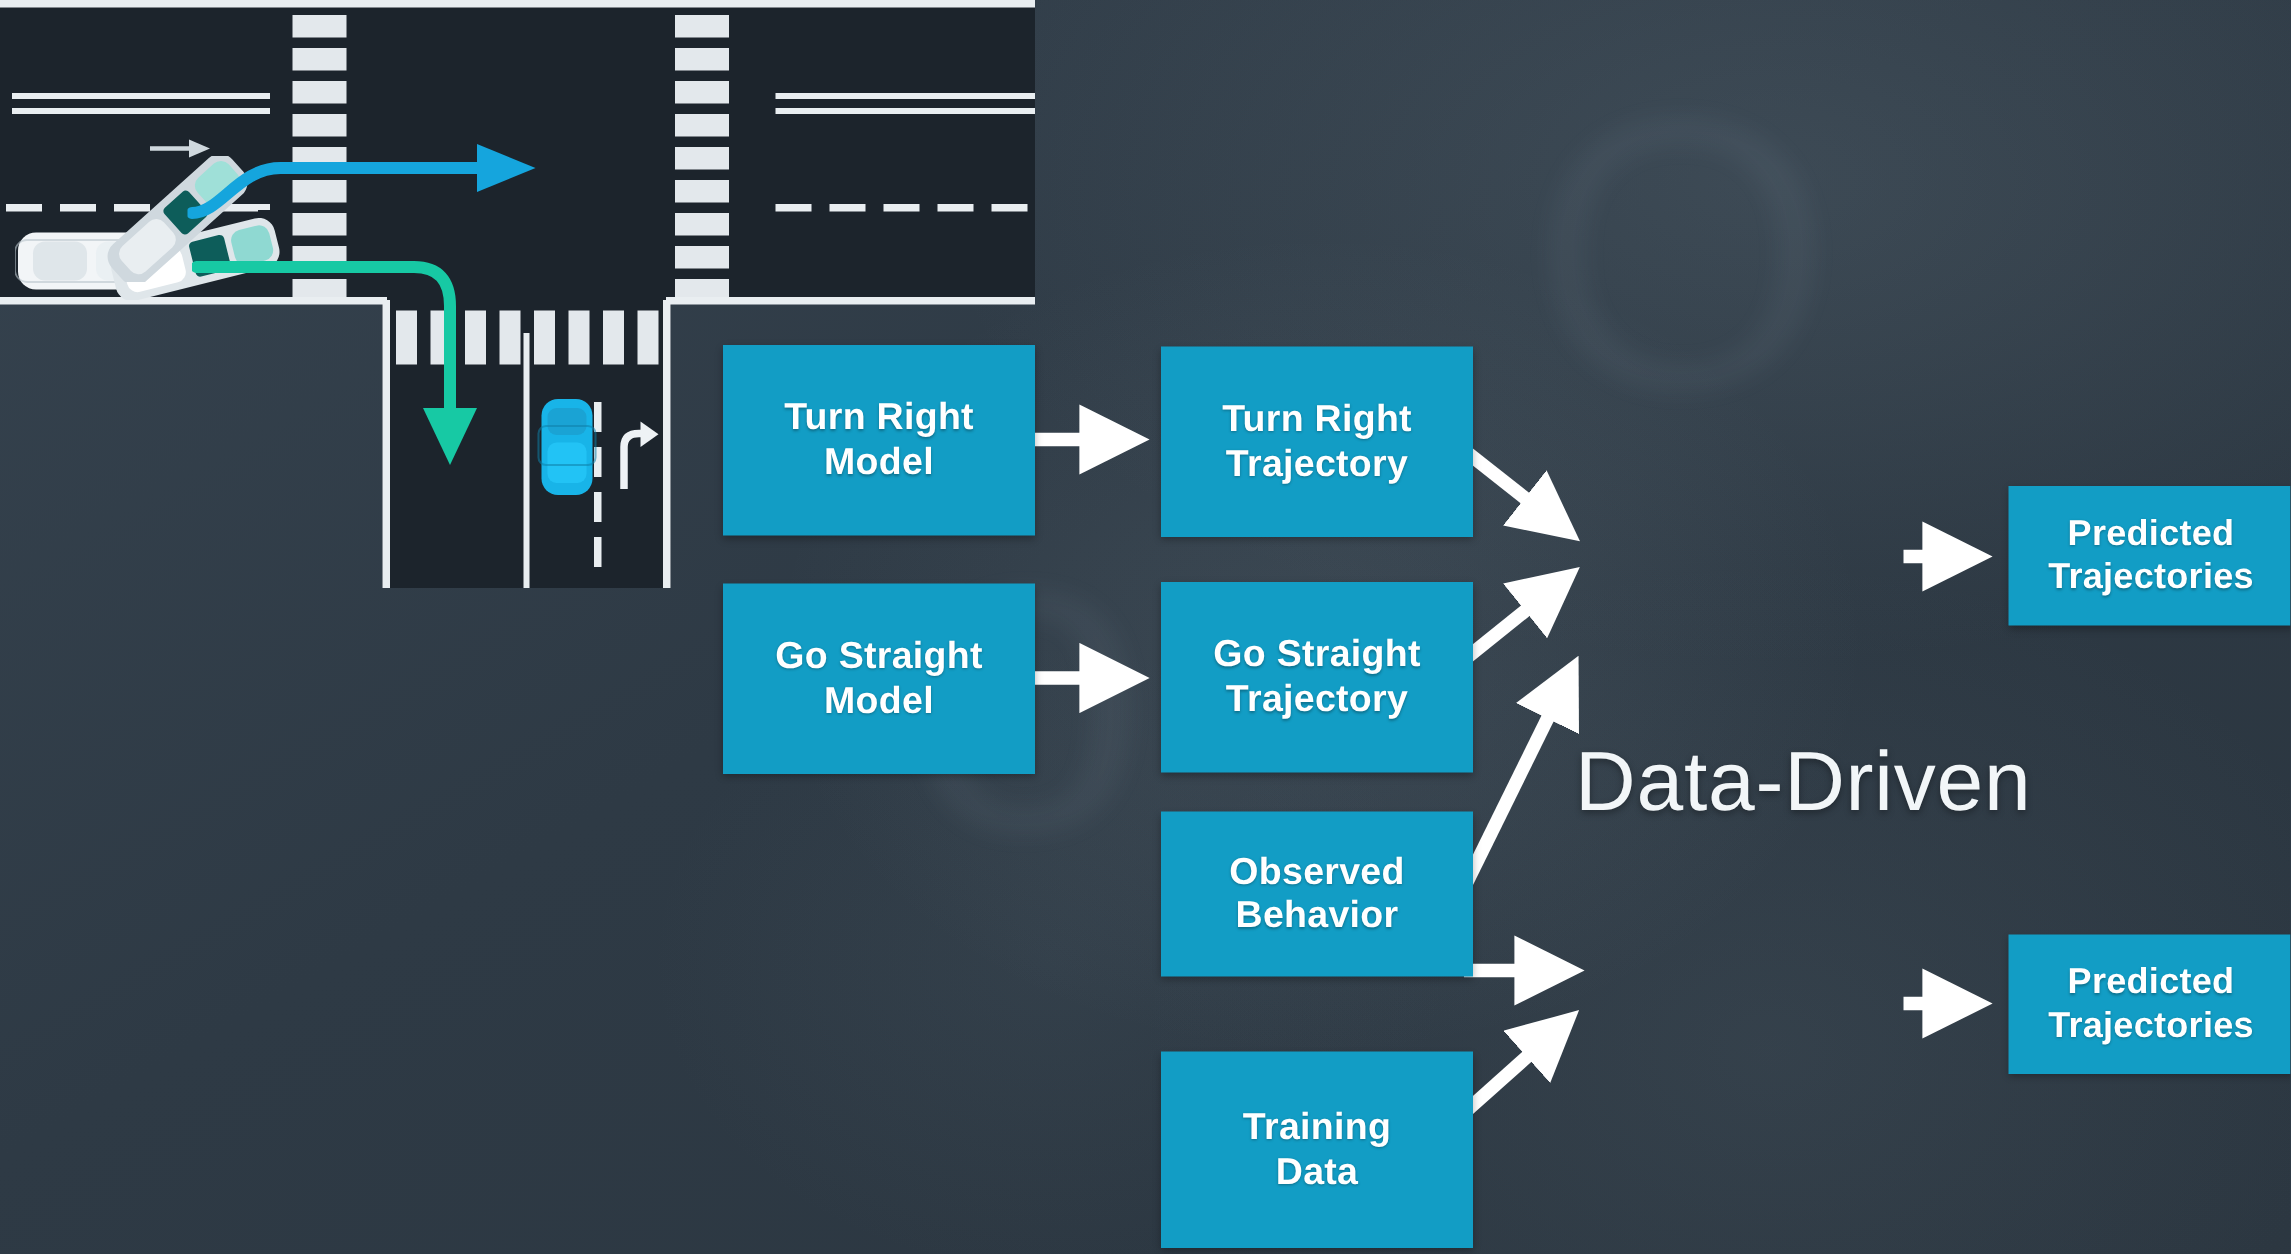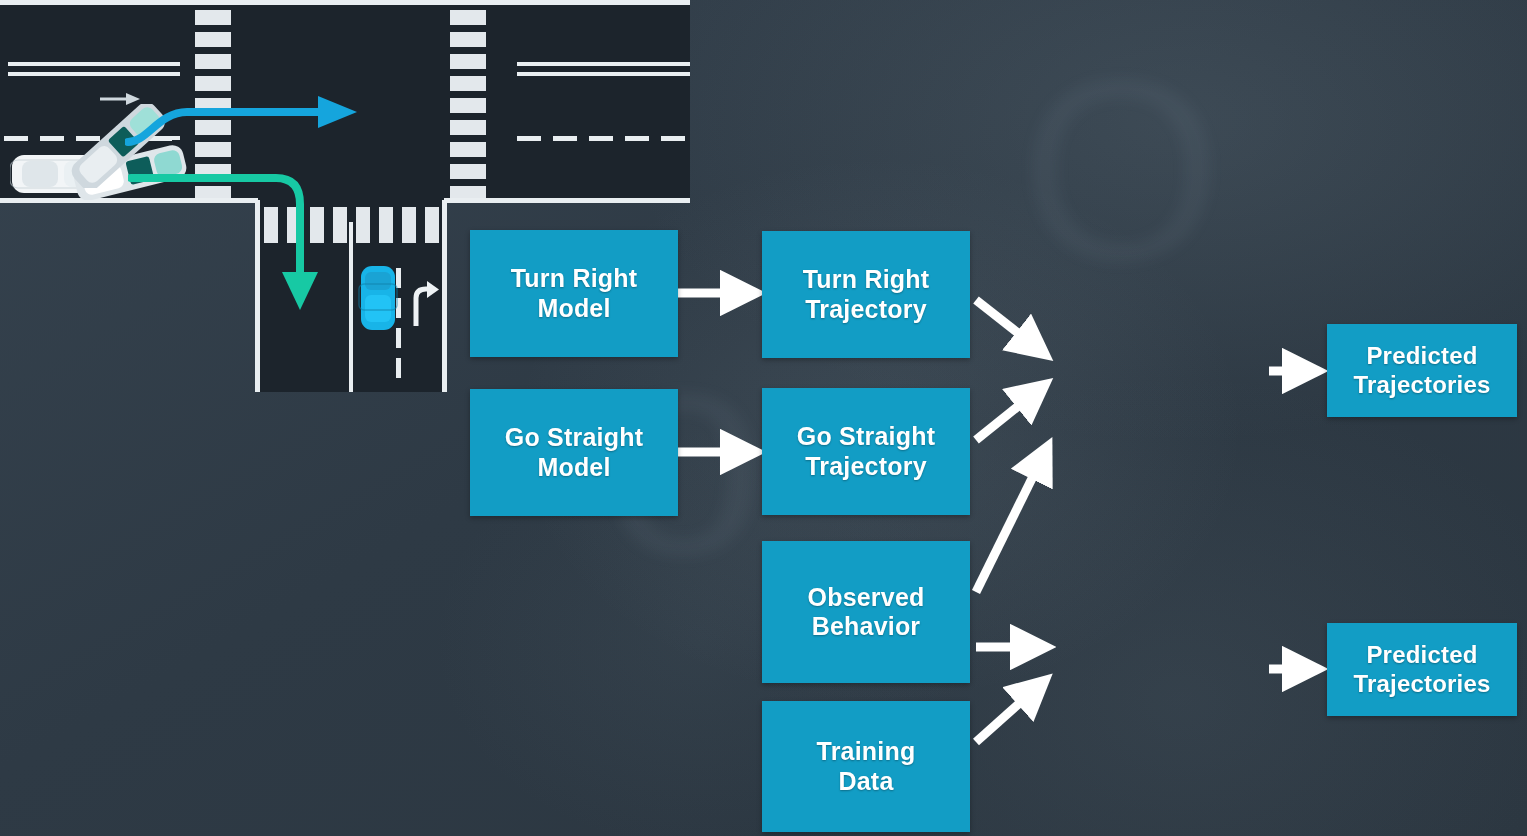--- a/index.html
+++ b/index.html
@@ -39,20 +39,21 @@
   .zebra{position:absolute;background:#e3e8ec;}
   .carbox{position:absolute;}
 
   
   .node{
     position:absolute;display:flex;align-items:center;justify-content:center;
     text-align:center;color:#ffffff;font-weight:bold;line-height:1.17;
     letter-spacing:.2px;
     text-shadow:0 1px 2px rgba(0,0,0,.30);
     box-shadow:0 2px 5px rgba(0,0,0,.30);
+    margin-left:12px;
   }
   .blue{background:#129dc5;}
   .teal{background:#15b4a4;}
   .lblue{background:#86bed0;}
 
   .heading{
     position:absolute;color:#f2f6f8;font-weight:400;
     letter-spacing:.5px;text-shadow:0 2px 5px rgba(0,0,0,.35);
     white-space:nowrap;
   }
@@ -207,30 +208,31 @@
 
       <line x1="976" y1="742" x2="1042" y2="683"></line>
 
       <line x1="1269" y1="371" x2="1314" y2="371"></line>
 
       <line x1="1269" y1="669" x2="1314" y2="669"></line>
     </g>
   </svg>
 
 
+  <div class="heading" style="left:1050px;top:488px;font-size:56px;">Data-Driven</div>
 
   <div class="node blue" style="left:470px;top:230px;width:208px;height:127px;font-size:25px;">Turn Right<br>Model</div>
 
   <div class="node blue" style="left:762px;top:231px;width:208px;height:127px;font-size:25px;">Turn Right<br>Trajectory</div>
 
   <div class="node blue" style="left:470px;top:389px;width:208px;height:127px;font-size:25px;">Go Straight<br>Model</div>
 
   <div class="node blue" style="left:762px;top:388px;width:208px;height:127px;font-size:25px;">Go Straight<br>Trajectory</div>
 
-  <div class="node blue" style="left:762px;top:541px;width:208px;height:142px;font-size:25px;">Observed<br>Behavior</div>
+  <div class="node blue" style="left:762px;top:541px;width:208px;height:110px;font-size:25px;">Observed<br>Behavior</div>
 
   <div class="node blue" style="left:762px;top:701px;width:208px;height:131px;font-size:25px;">Training<br>Data</div>
 
 
 
   <div class="node blue" style="left:1327px;top:324px;width:190px;height:93px;font-size:24px;">Predicted<br>Trajectories</div>
 
   <div class="node blue" style="left:1327px;top:623px;width:190px;height:93px;font-size:24px;">Predicted<br>Trajectories</div>
 
 </div>

